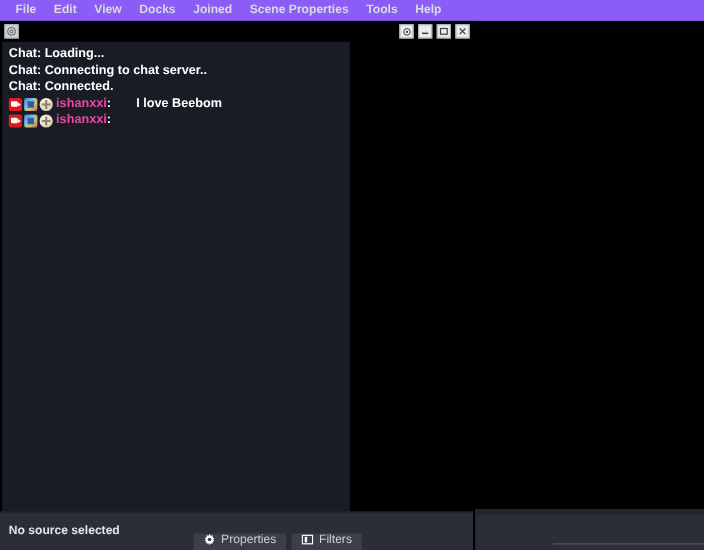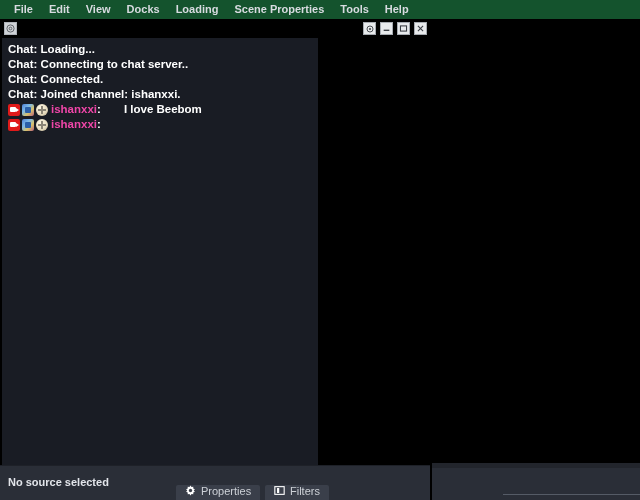--- a/index.html
+++ b/index.html
@@ -19,21 +19,21 @@
     width: 640px;
     height: 500px;
     background: #000000;
   }
 
   
   .menubar {
     position: absolute;
     left: 0; top: 0;
     width: 640px; height: 19px;
-    background: #14532d;
+    background: #8b5cf6;
     display: flex;
     align-items: center;
     padding-left: 6px;
     box-sizing: border-box;
   }
   .menu-item {
     color: #d8dbe0;
     font-size: 11px;
     font-weight: bold;
     padding: 2px 8px 3px 8px;
@@ -233,21 +233,21 @@
 </head>
 <body>
 
 <div id="app">
 
   <div class="menubar">
     <div class="menu-item">File</div>
     <div class="menu-item">Edit</div>
     <div class="menu-item">View</div>
     <div class="menu-item">Docks</div>
-    <div class="menu-item">Loading</div>
+    <div class="menu-item">Joined</div>
     <div class="menu-item">Scene Properties</div>
     <div class="menu-item">Tools</div>
     <div class="menu-item">Help</div>
   </div>
 
   <div class="dock-titlebar">
     <div class="dock-menu-btn">
       <svg width="9" height="9" viewBox="0 0 16 16">
         <circle cx="8" cy="8" r="6.4" fill="none" stroke="#55595f" stroke-width="1.6"></circle>
         <circle cx="8" cy="8" r="2.4" fill="none" stroke="#55595f" stroke-width="1.6"></circle>
@@ -283,23 +283,20 @@
     <div class="chat-list">
 
       <div class="chat-line">
         <span class="chat-sys">Chat: Loading...</span>
       </div>
       <div class="chat-line">
         <span class="chat-sys">Chat: Connecting to chat server..</span>
       </div>
       <div class="chat-line">
         <span class="chat-sys">Chat: Connected.</span>
-      </div>
-      <div class="chat-line">
-        <span class="chat-sys">Chat: Joined channel: ishanxxi.</span>
       </div>
 
       <div class="chat-line">
         <span class="badges">
           <span class="badge badge-broadcaster"></span>
           <span class="badge badge-sub"></span>
           <span class="badge badge-coin"></span>
         </span>
         <span class="chat-user">ishanxxi</span>
         <span class="chat-colon">:</span>

